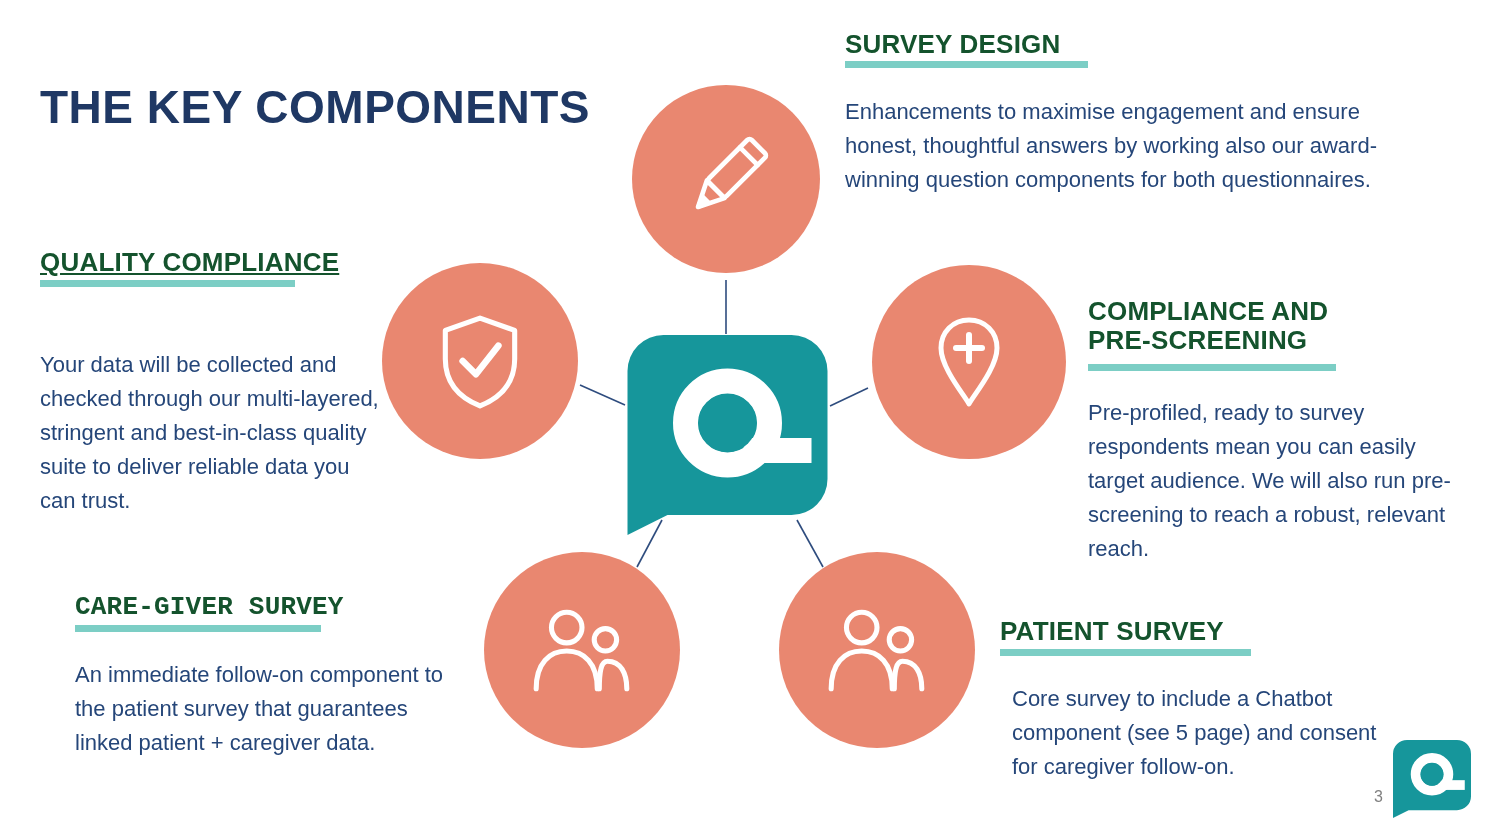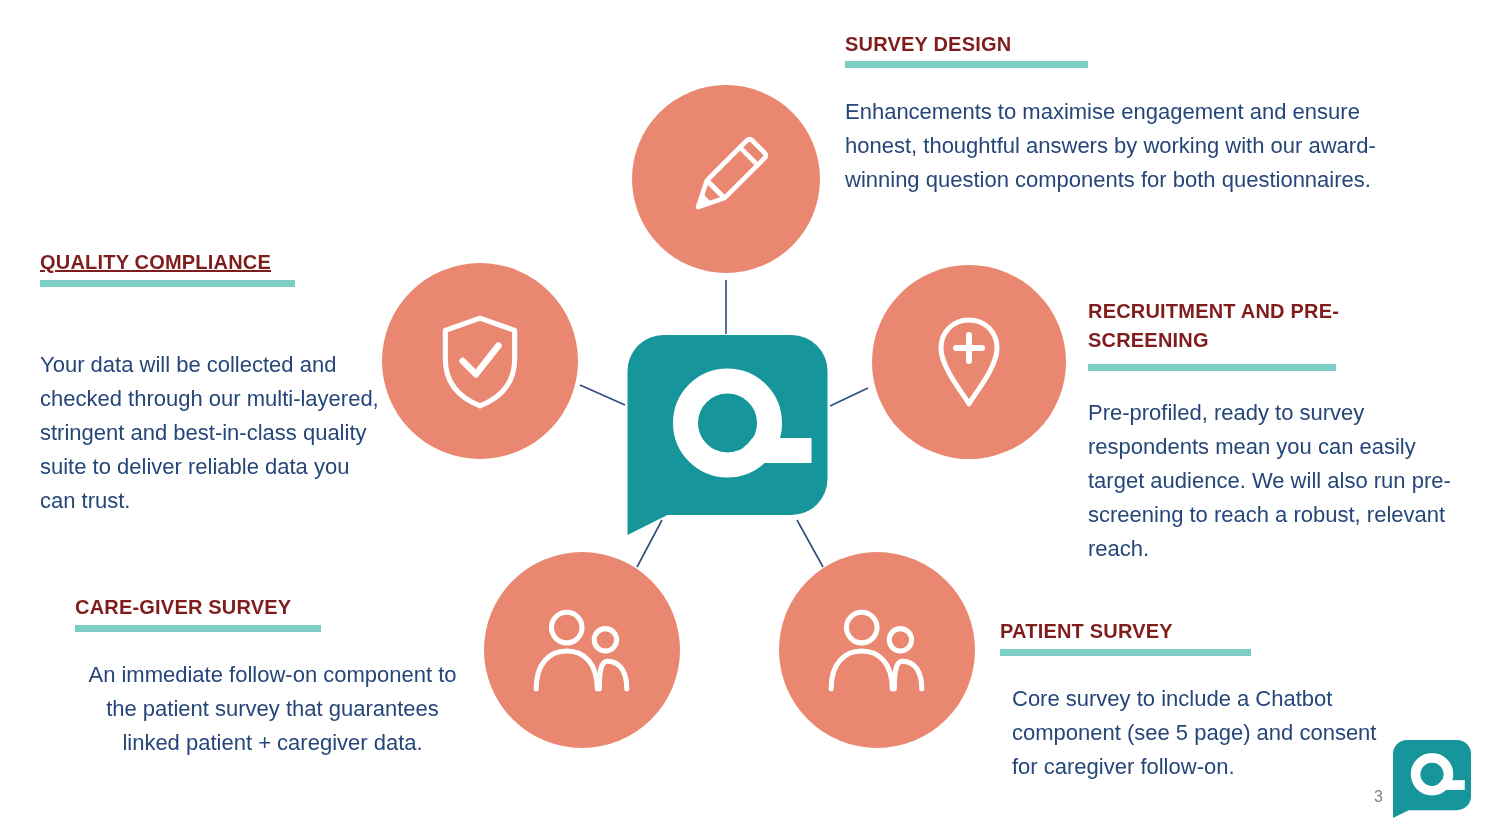--- a/index.html
+++ b/index.html
@@ -5,21 +5,21 @@
   html,body{margin:0;padding:0;background:#ffffff;}
   .slide{
     position:relative;width:1500px;height:838px;background:#ffffff;overflow:hidden;
     font-family:"Liberation Sans", sans-serif;color:#1F3864;
   }
   .title{
     position:absolute;left:40px;top:80px;font-size:46px;font-weight:700;
     color:#1F3864;letter-spacing:0.5px;white-space:nowrap;
   }
   .sec-h{
-    position:absolute;font-size:20px;font-weight:700;color:#7f1d1d;
+    position:absolute;font-size:26px;font-weight:700;color:#14532d;
     letter-spacing:0.2px;line-height:29px;
   }
   .accent{position:absolute;height:7px;background:#7CCEC5;}
   .sec-b{
     position:absolute;font-size:22px;line-height:34px;color:#254679;
   }
   .node{
     position:absolute;border-radius:50%;background:#E98770;
     display:flex;align-items:center;justify-content:center;
   }
@@ -35,20 +35,21 @@
 <div class="slide">
 
   <svg class="lines" width="1500" height="838">
     <line x1="726" y1="280" x2="726" y2="334" stroke="#2E4C7E" stroke-width="1.6"></line>
     <line x1="580" y1="385" x2="625" y2="405" stroke="#2E4C7E" stroke-width="1.6"></line>
     <line x1="868" y1="388" x2="830" y2="406" stroke="#2E4C7E" stroke-width="1.6"></line>
     <line x1="662" y1="520" x2="637" y2="567" stroke="#2E4C7E" stroke-width="1.6"></line>
     <line x1="797" y1="520" x2="823" y2="567" stroke="#2E4C7E" stroke-width="1.6"></line>
   </svg>
 
+  <div class="title">THE KEY COMPONENTS</div>
 
   <svg class="logo" style="left:625px;top:335px;" width="205" height="200" viewBox="0 0 200 200">
     <path d="M36,0 H164 A36,36 0 0 1 200,36 V144 A36,36 0 0 1 164,180 H40 L0,200 L0,36 A36,36 0 0 1 36,0 Z" fill="#16969B"></path>
     <circle cx="100" cy="88" r="42" fill="none" stroke="#ffffff" stroke-width="25"></circle>
     <rect x="116" y="103" width="68" height="25" fill="#ffffff"></rect>
     <circle cx="100" cy="88" r="29" fill="#16969B"></circle>
   </svg>
 
   <div class="node" style="left:632px;top:85px;width:188px;height:188px;">
     <svg width="104" height="104" viewBox="0 0 100 100">
@@ -98,39 +99,39 @@
         <path d="M10,88 C10,63 23,51 40,51 C57,51 70,63 70,88" stroke-width="5"></path>
         <circle cx="78" cy="40" r="11" stroke-width="5"></circle>
         <path d="M72,88 C72,70 74,61 80,61 C93,61 99,73 99,88" stroke-width="5"></path>
       </g>
     </svg>
   </div>
 
   <div>
     <div class="sec-h" style="left:845px;top:30px;">SURVEY DESIGN</div>
     <div class="accent" style="left:845px;top:61px;width:243px;"></div>
-    <div class="sec-b" style="left:845px;top:95px;width:545px;">Enhancements to maximise engagement and ensure honest, thoughtful answers by working with our award-winning question components for both questionnaires.</div>
+    <div class="sec-b" style="left:845px;top:95px;width:545px;">Enhancements to maximise engagement and ensure honest, thoughtful answers by working also our award-winning question components for both questionnaires.</div>
   </div>
 
   <div>
     <div class="sec-h" style="left:40px;top:248px;text-decoration:underline;">QUALITY COMPLIANCE</div>
     <div class="accent" style="left:40px;top:280px;width:255px;"></div>
     <div class="sec-b" style="left:40px;top:312px;width:350px;margin-top:36px;">Your data will be collected and checked through our multi-layered, stringent and best-in-class quality suite to deliver reliable data you can trust.</div>
   </div>
 
   <div>
-    <div class="sec-h" style="left:1088px;top:297px;width:280px;">RECRUITMENT AND PRE-SCREENING</div>
+    <div class="sec-h" style="left:1088px;top:297px;width:280px;">COMPLIANCE AND PRE-SCREENING</div>
     <div class="accent" style="left:1088px;top:364px;width:248px;"></div>
     <div class="sec-b" style="left:1088px;top:396px;width:390px;">Pre-profiled, ready to survey respondents mean you can easily target audience. We will also run pre-screening to reach a robust, relevant reach.</div>
   </div>
 
   <div>
-    <div class="sec-h" style="left:75px;top:593px;">CARE-GIVER SURVEY</div>
+    <div class="sec-h" style="left:75px;top:593px;font-family:Liberation Mono, monospace;">CARE-GIVER SURVEY</div>
     <div class="accent" style="left:75px;top:625px;width:246px;"></div>
-    <div class="sec-b" style="left:75px;top:658px;width:395px;text-align:center;">An immediate follow-on component to the patient survey that guarantees linked patient + caregiver data.</div>
+    <div class="sec-b" style="left:75px;top:658px;width:395px;">An immediate follow-on component to the patient survey that guarantees linked patient + caregiver data.</div>
   </div>
 
   <div>
     <div class="sec-h" style="left:1000px;top:617px;">PATIENT SURVEY</div>
     <div class="accent" style="left:1000px;top:649px;width:251px;"></div>
     <div class="sec-b" style="left:1000px;top:682px;width:390px;margin-left:12px;">Core survey to include a Chatbot component (see 5 page) and consent for caregiver follow-on.</div>
   </div>
 
   <svg class="logo" style="left:1392px;top:740px;" width="80" height="78" viewBox="0 0 200 200">
     <path d="M36,0 H164 A36,36 0 0 1 200,36 V144 A36,36 0 0 1 164,180 H40 L0,200 L0,36 A36,36 0 0 1 36,0 Z" fill="#16969B"></path>

